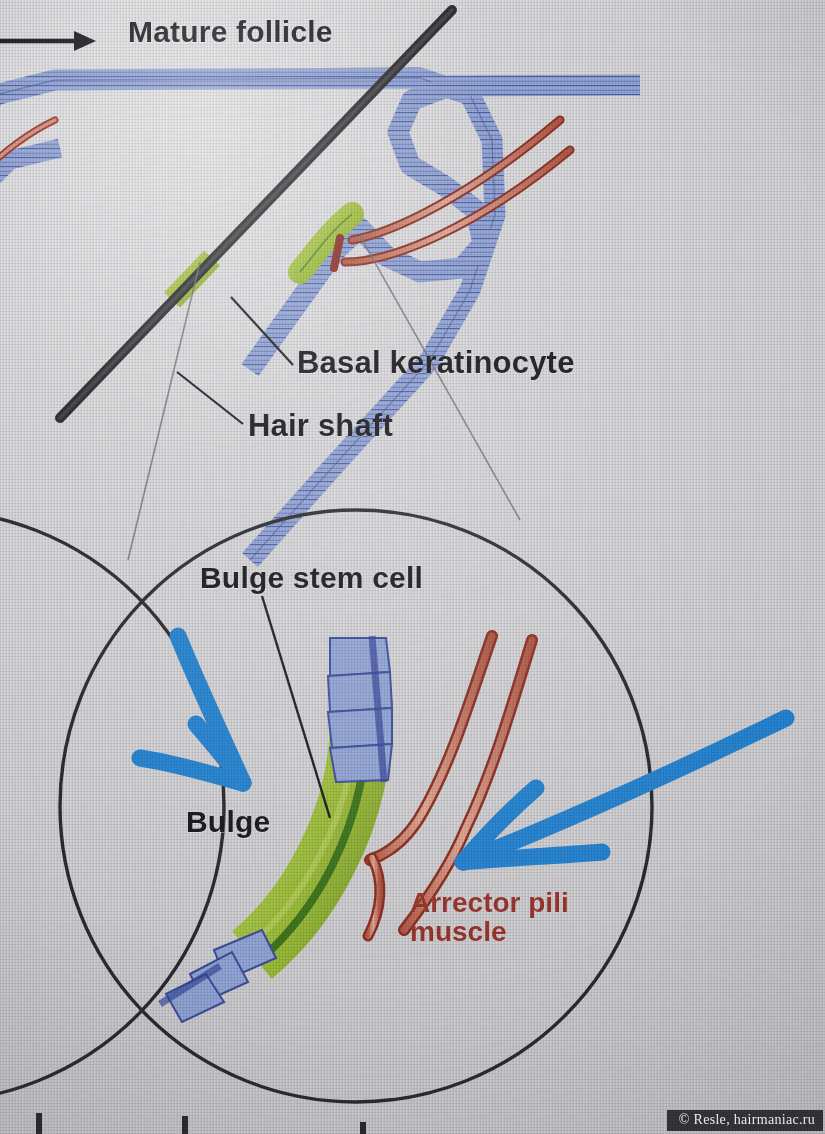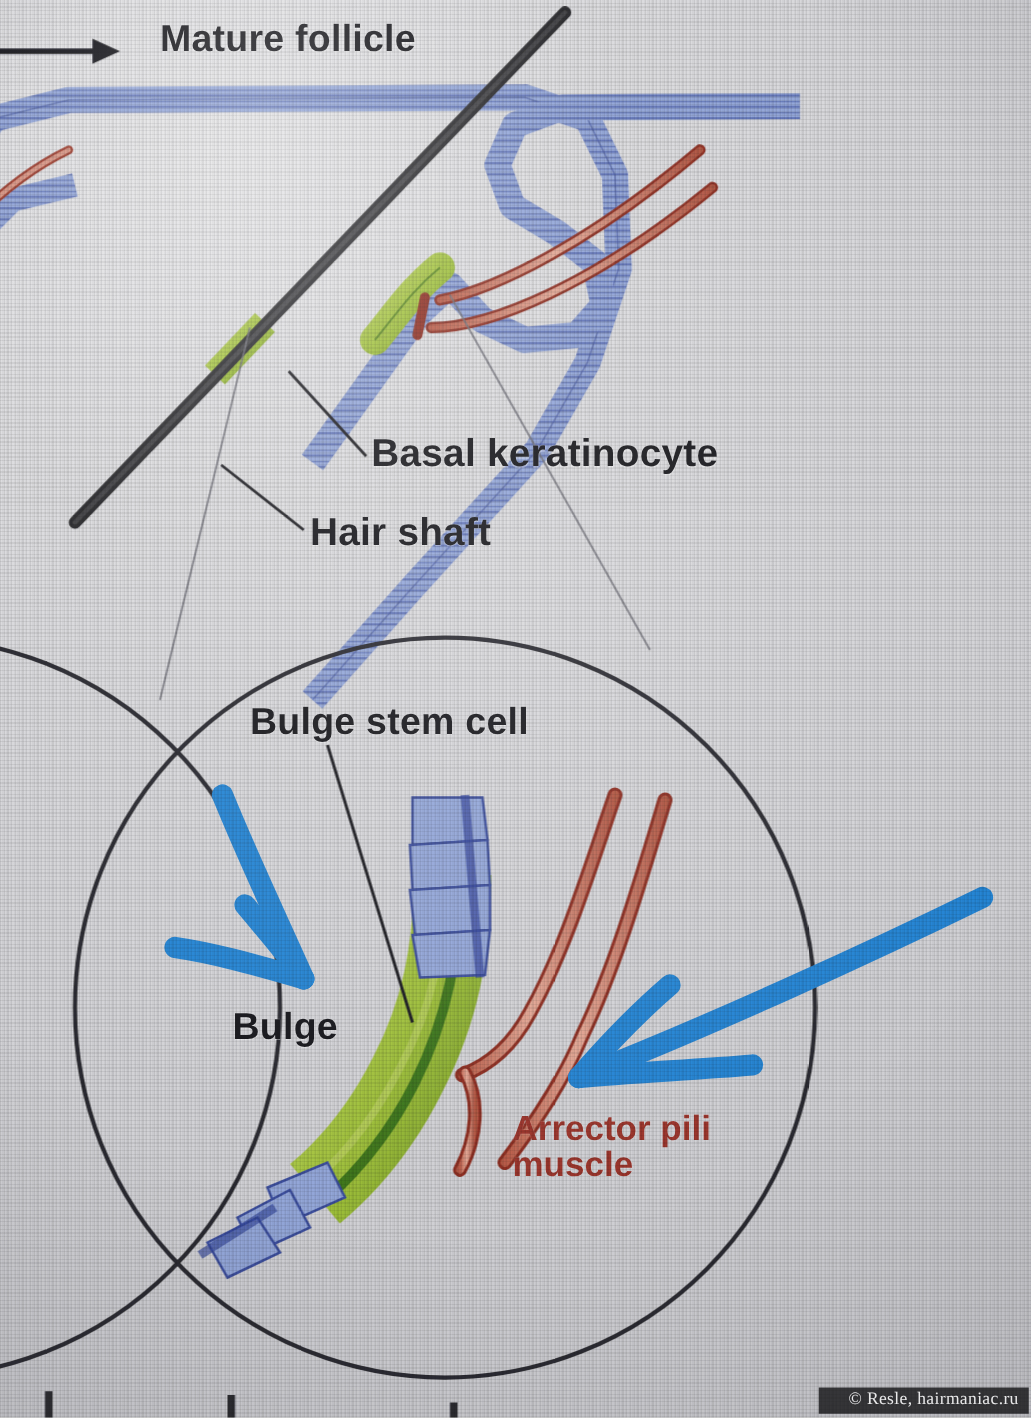--- a/index.html
+++ b/index.html
@@ -59,21 +59,21 @@
     color:#9c352c;font-size:28px;line-height:1.05;
     text-shadow:0 0 1px rgba(255,255,255,.45);
   }
   #lbl-apm{left:410px;top:888px;}
 
   
   #watermark{
     position:absolute;right:2px;bottom:3px;
     background:rgba(18,18,20,.80);
     color:#e9e9ea;font-family:"Liberation Serif",serif;font-size:14px;
-    padding:2px 8px 3px 24px;letter-spacing:.3px;
+    padding:2px 8px 3px 12px;letter-spacing:.3px;
   }
 </style>
 </head>
 <body>
 
 <div id="stage">
 
   <div class="paper"></div>
 
   <svg class="layer" viewBox="0 0 825 1134">

